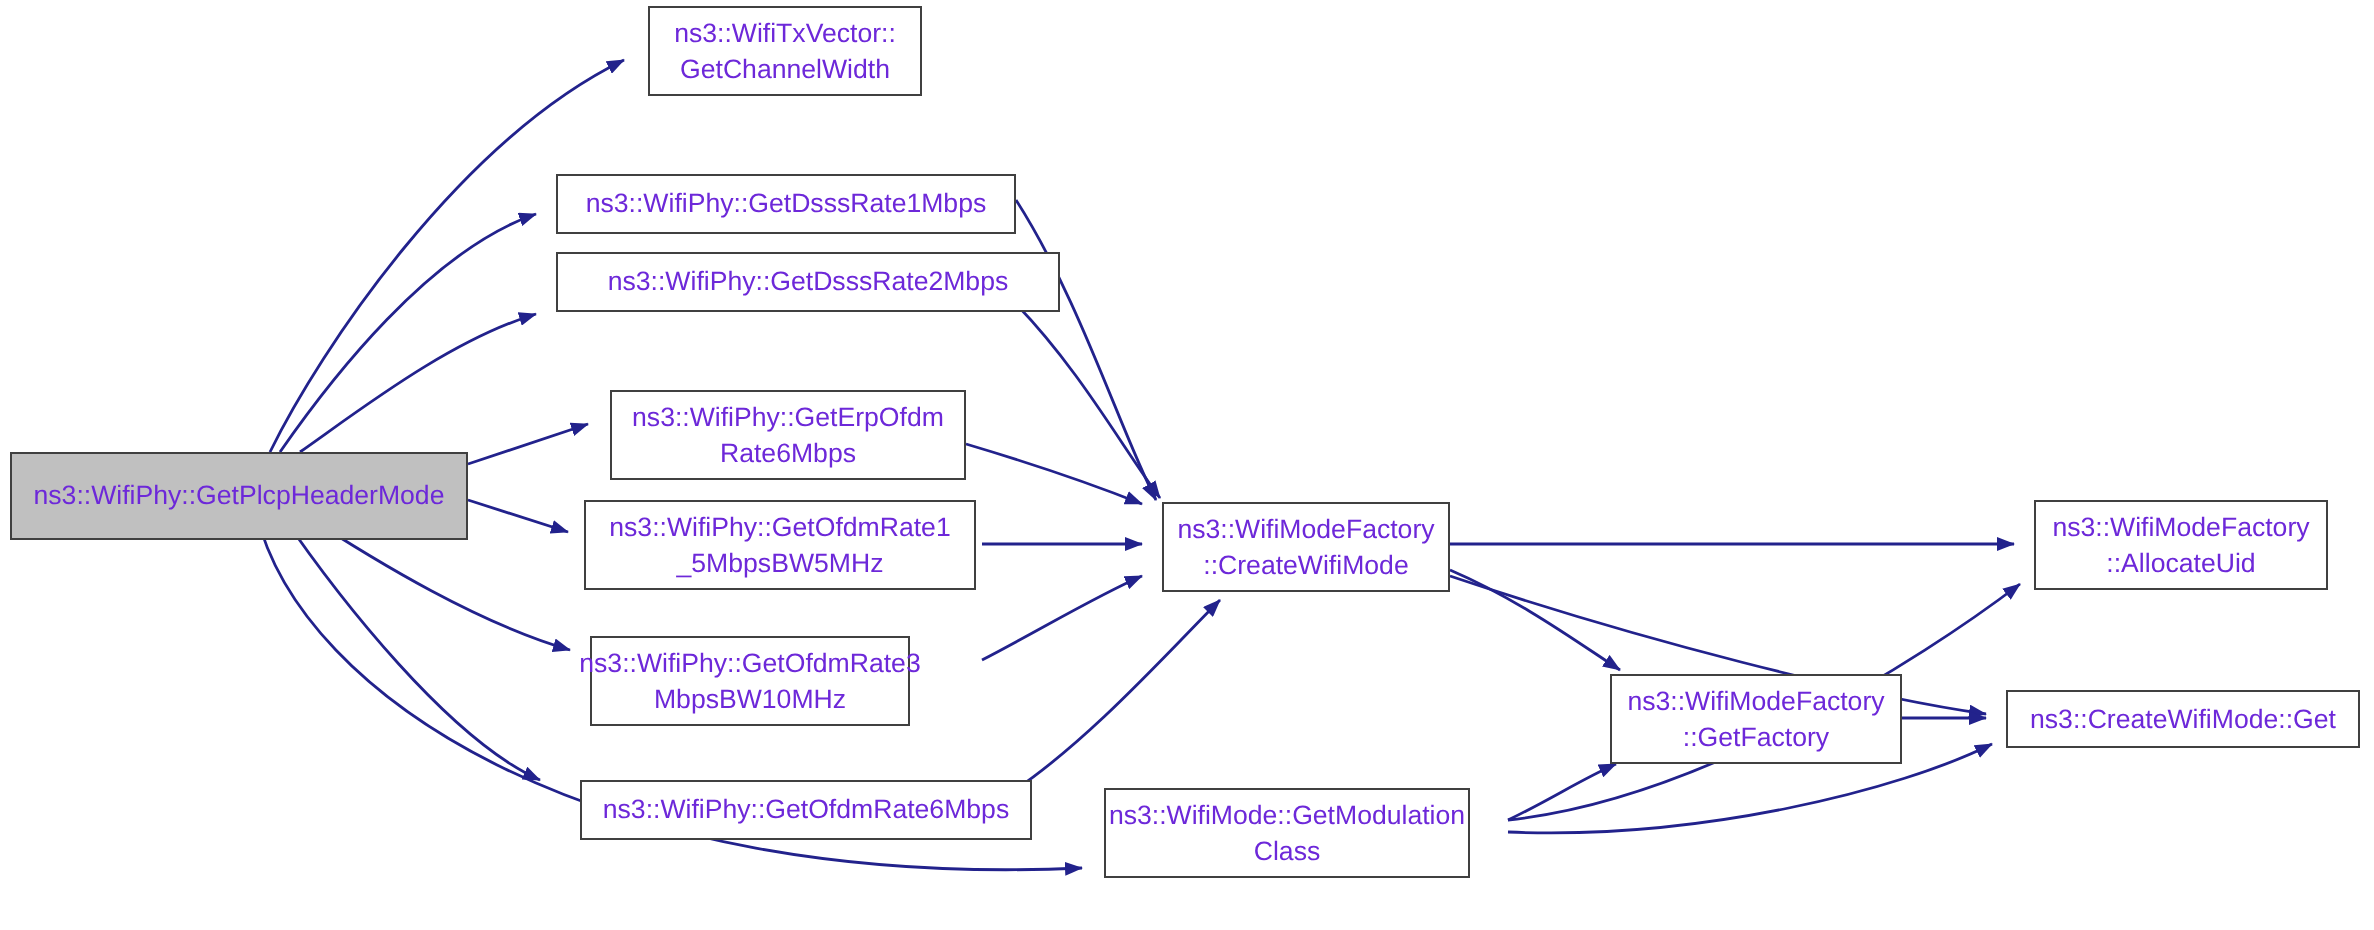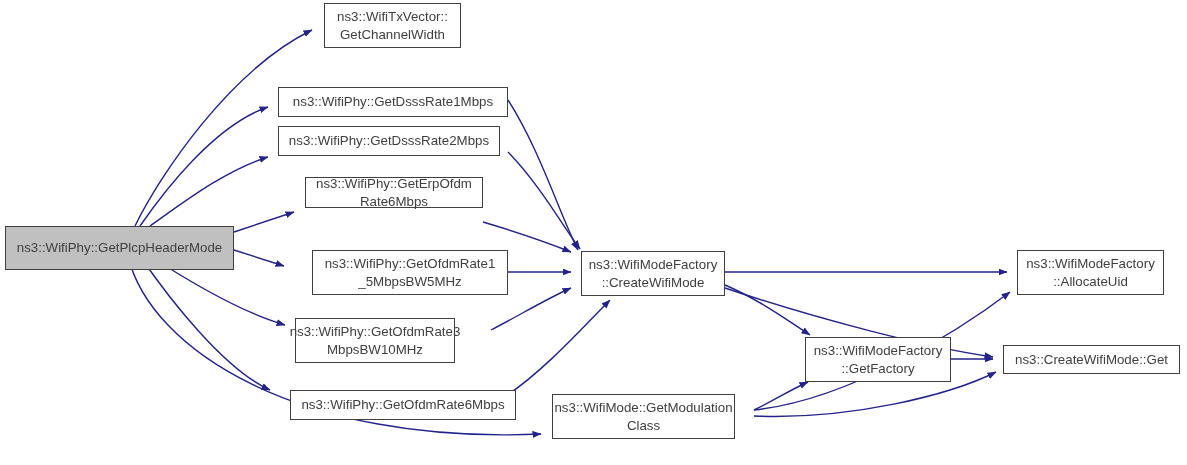--- a/index.html
+++ b/index.html
@@ -20,21 +20,21 @@
     top: 0;
     left: 0;
     width: 1187px;
     height: 465px;
   }
   .node {
     position: absolute;
     box-sizing: border-box;
     border: 1px solid #404040;
     background: #ffffff;
-    color: #404040;
+    color: #6d28d9;
     display: flex;
     align-items: center;
     justify-content: center;
     text-align: center;
     font-size: 13.3px;
     line-height: 1.35;
     letter-spacing: 0px;
     z-index: 5;
     padding: 5px 4px;
     white-space: pre-line;
@@ -75,24 +75,24 @@
         <path d="M 754,410 C 850,400 960,330 1010,292" fill="none" stroke="#22228c" stroke-width="1.4" marker-end="url(#arrowhead)"></path>
         <path d="M 754,416 C 850,420 950,395 996,372" fill="none" stroke="#22228c" stroke-width="1.4" marker-end="url(#arrowhead)"></path>
         <path d="M 951,359 L 993,359" fill="none" stroke="#22228c" stroke-width="1.4" marker-end="url(#arrowhead)"></path>
       </g>
   </svg>
   <div id="node-layer">
       <div class="node root" style="left: 5px; top: 226px; width: 229px; height: 44px;">ns3::WifiPhy::GetPlcpHeaderMode</div>
       <div class="node" style="left: 324px; top: 3px; width: 137px; height: 45px;">ns3::WifiTxVector::
 GetChannelWidth</div>
       <div class="node" style="left: 278px; top: 87px; width: 230px; height: 30px;">ns3::WifiPhy::GetDsssRate1Mbps</div>
-      <div class="node" style="left: 278px; top: 126px; width: 222px; height: 30px;">ns3::WifiPhy::GetDsssRate2Mbps</div>
-      <div class="node" style="left: 305px; top: 177px; width: 178px; height: 31px;">ns3::WifiPhy::GetErpOfdm
+      <div class="node" style="left: 278px; top: 126px; width: 252px; height: 30px;">ns3::WifiPhy::GetDsssRate2Mbps</div>
+      <div class="node" style="left: 305px; top: 195px; width: 178px; height: 45px;">ns3::WifiPhy::GetErpOfdm
 Rate6Mbps</div>
-      <div class="node" style="left: 312px; top: 250px; width: 196px; height: 45px;">ns3::WifiPhy::GetOfdmRate1
+      <div class="node" style="left: 292px; top: 250px; width: 196px; height: 45px;">ns3::WifiPhy::GetOfdmRate1
 _5MbpsBW5MHz</div>
       <div class="node" style="left: 295px; top: 318px; width: 160px; height: 45px;">ns3::WifiPhy::GetOfdmRate3
 MbpsBW10MHz</div>
       <div class="node" style="left: 280px; top: 390px; width: 226px; height: 30px; margin-left: 10px;">ns3::WifiPhy::GetOfdmRate6Mbps</div>
       <div class="node" style="left: 581px; top: 251px; width: 144px; height: 45px;">ns3::WifiModeFactory
 ::CreateWifiMode</div>
       <div class="node" style="left: 552px; top: 394px; width: 183px; height: 45px;">ns3::WifiMode::GetModulation
 Class</div>
       <div class="node" style="left: 805px; top: 337px; width: 146px; height: 45px;">ns3::WifiModeFactory
 ::GetFactory</div>

